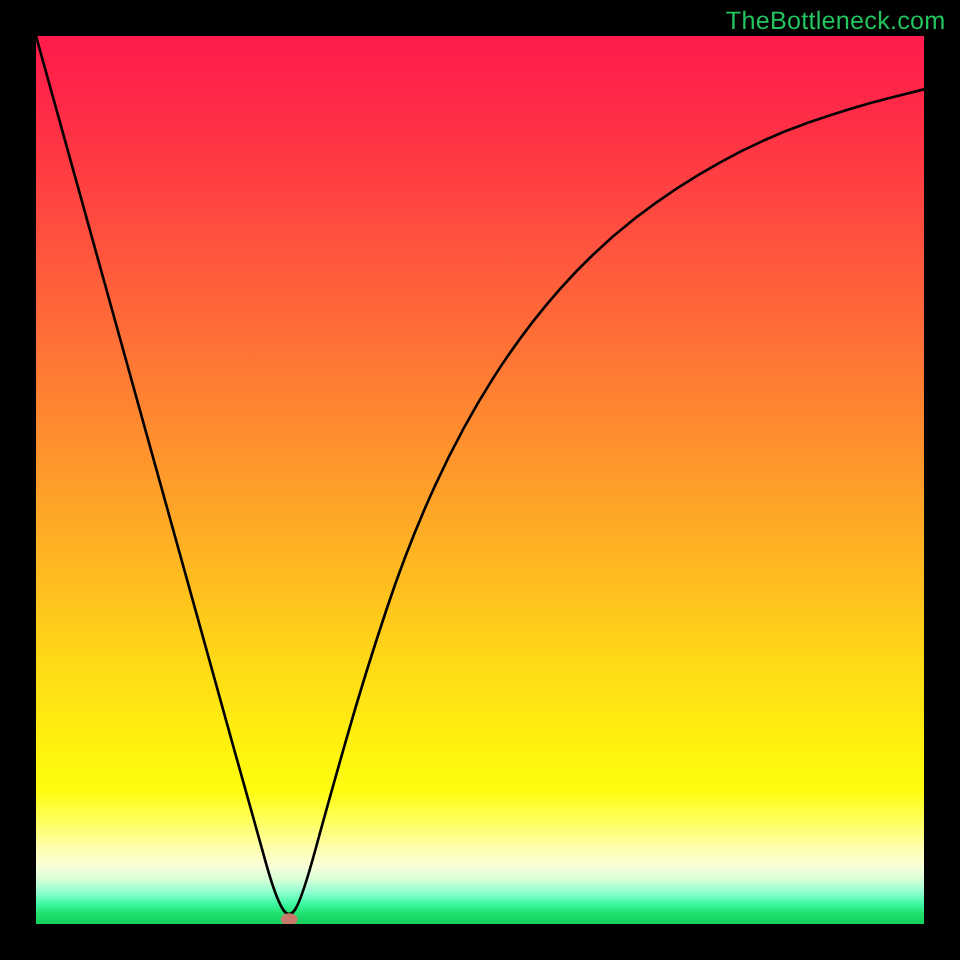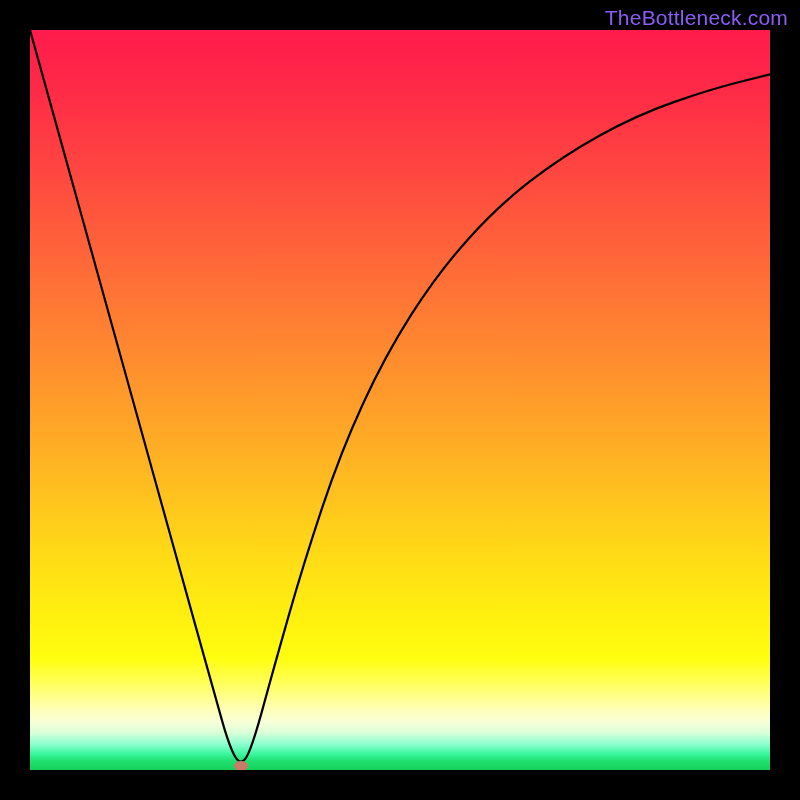--- a/index.html
+++ b/index.html
@@ -52,21 +52,21 @@
   .curve-svg {
     position: absolute;
     inset: 0;
     width: 100%;
     height: 100%;
   }
   .watermark {
     position: absolute;
     top: 6px;
     right: 12px;
-    color: #8b5cf6;
+    color: #22c55e;
     font-size: 21px;
     font-weight: 400;
     letter-spacing: 0.2px;
   }
   .marker {
     position: absolute;
     width: 14px;
     height: 10px;
     background: #c97a6a;
     border-radius: 50%;

